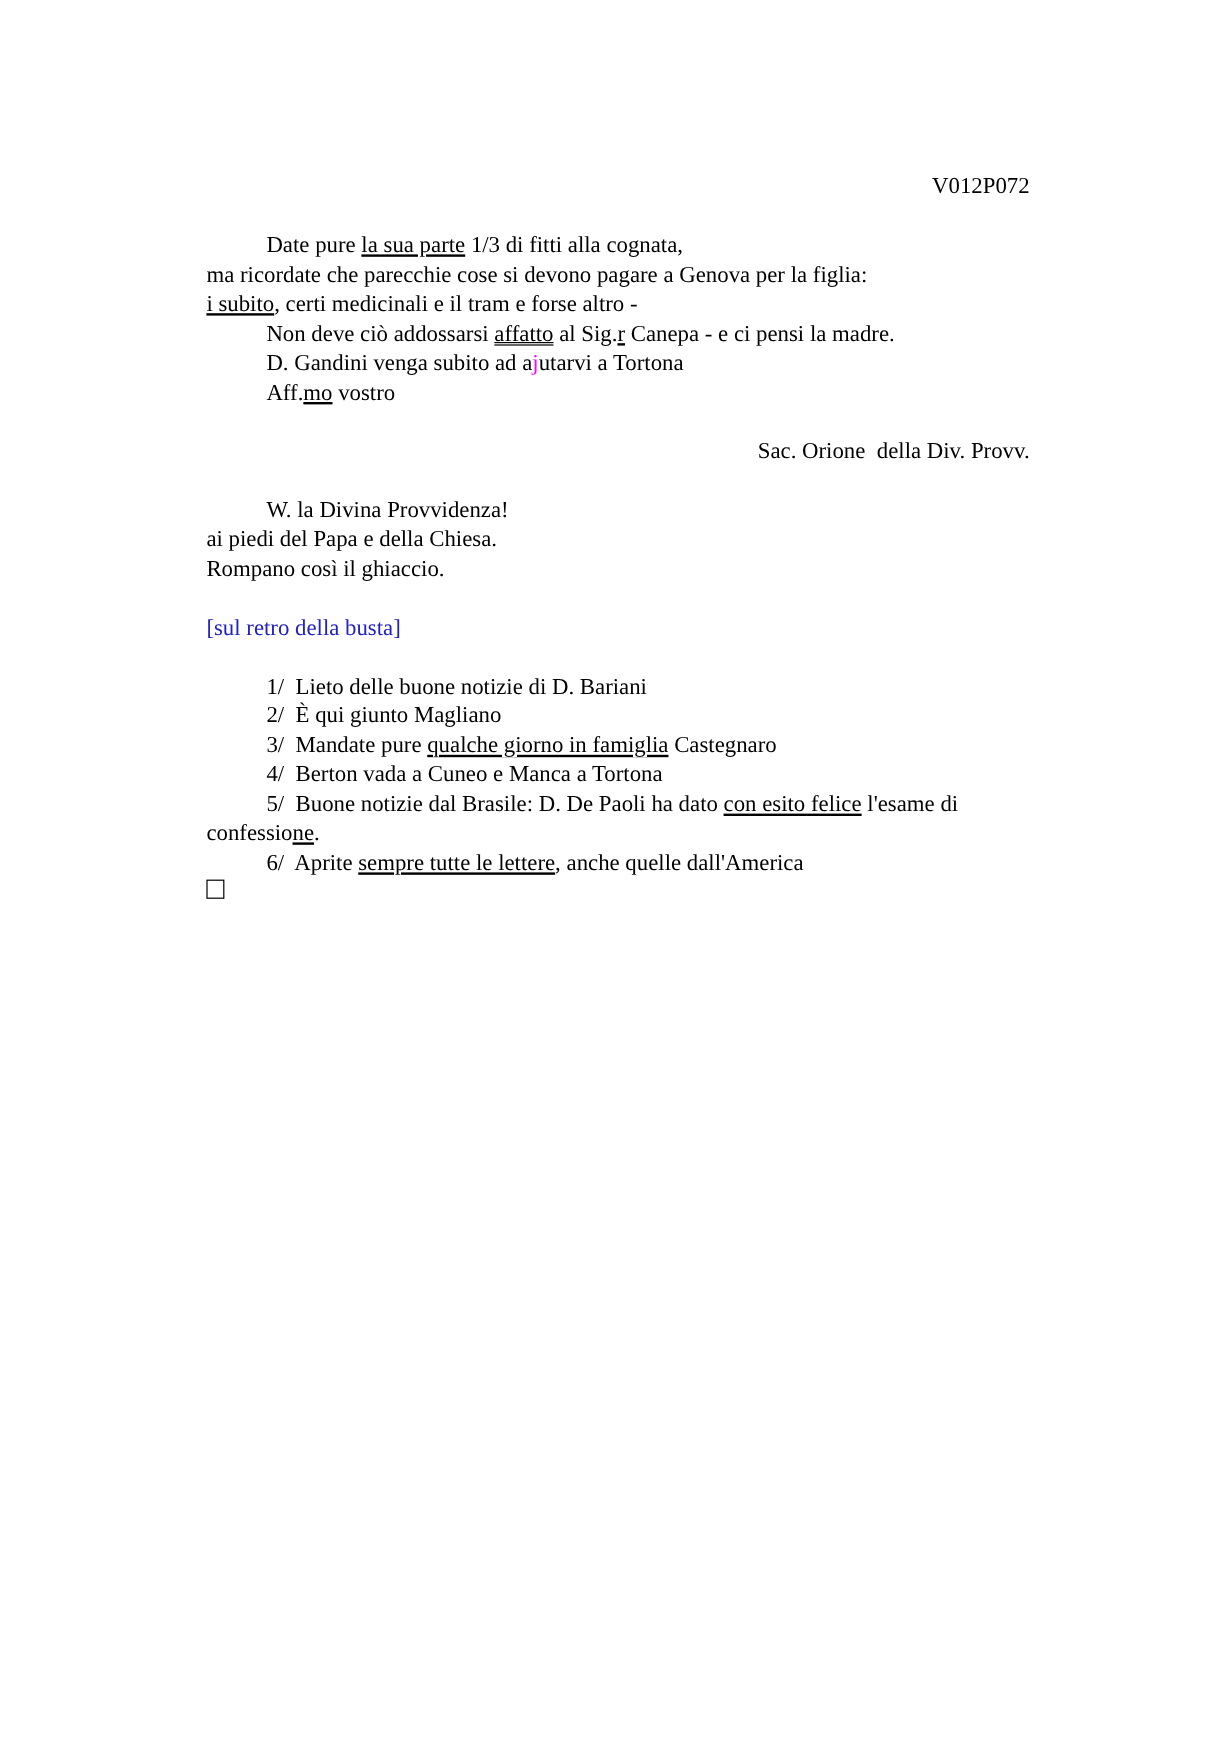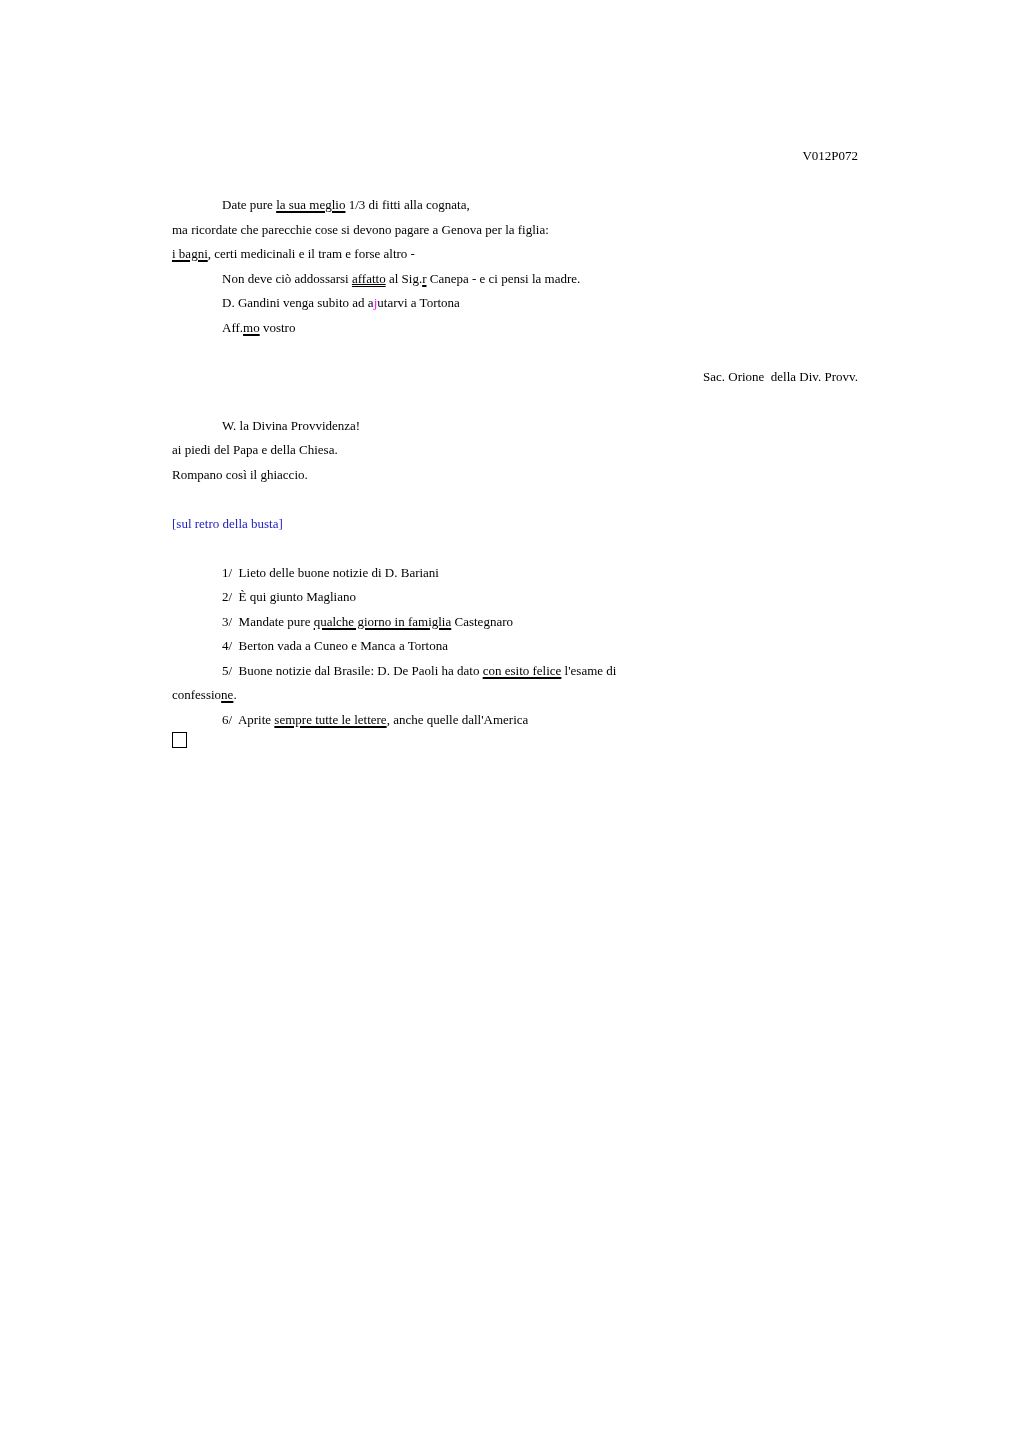--- a/index.html
+++ b/index.html
@@ -3,21 +3,21 @@
 <meta charset="utf-8">
 <style>
   html, body { margin: 0; padding: 0; background: #ffffff; }
   .page {
     position: relative;
     width: 1024px;
     height: 1450px;
     background: #ffffff;
     overflow: hidden;
     font-family: "Liberation Serif", "DejaVu Serif", serif;
-    font-size: 13px;
+    font-size: 19px;
     line-height: 24.5px;
     color: #000000;
   }
   .content {
     padding: 144px 166px 0 172px;
   }
   .line {
     white-space: pre-wrap;
     min-height: 24.5px;
   }
@@ -36,23 +36,23 @@
   }
 </style>
 </head>
 <body>
 
 <div class="page">
   <div class="content">
     <div class="line right">V012P072</div>
     <div>
         <div class="line">&nbsp;</div>
-        <div class="line indent"><span>Date pure </span><span class="u">la sua meglio</span><span> 1/3 di fitti alla cognata,</span></div>
+        <div class="line indent"><span>Date pure </span><span class="u">la sua parte</span><span> 1/3 di fitti alla cognata,</span></div>
         <div class="line"><span>ma ricordate che parecchie cose si devono pagare a Genova per la figlia:</span></div>
-        <div class="line"><span class="u">i bagni</span><span>, certi medicinali e il tram e forse altro -</span></div>
+        <div class="line"><span class="u">i subito</span><span>, certi medicinali e il tram e forse altro -</span></div>
         <div class="line indent"><span>Non deve ciò addossarsi </span><span class="uu">affatto</span><span> al Sig.</span><span class="u">r</span><span> Canepa - e ci pensi la madre.</span></div>
         <div class="line indent"><span>D. Gandini venga subito ad a</span><span class="m">j</span><span>utarvi a Tortona</span></div>
         <div class="line indent"><span>Aff.</span><span class="u">mo</span><span> vostro</span></div>
         <div class="line">&nbsp;</div>
         <div class="line right"><span>Sac. Orione  della Div. Provv.</span></div>
         <div class="line">&nbsp;</div>
         <div class="line indent"><span>W. la Divina Provvidenza!</span></div>
         <div class="line"><span>ai piedi del Papa e della Chiesa.</span></div>
         <div class="line"><span>Rompano così il ghiaccio.</span></div>
         <div class="line">&nbsp;</div>

